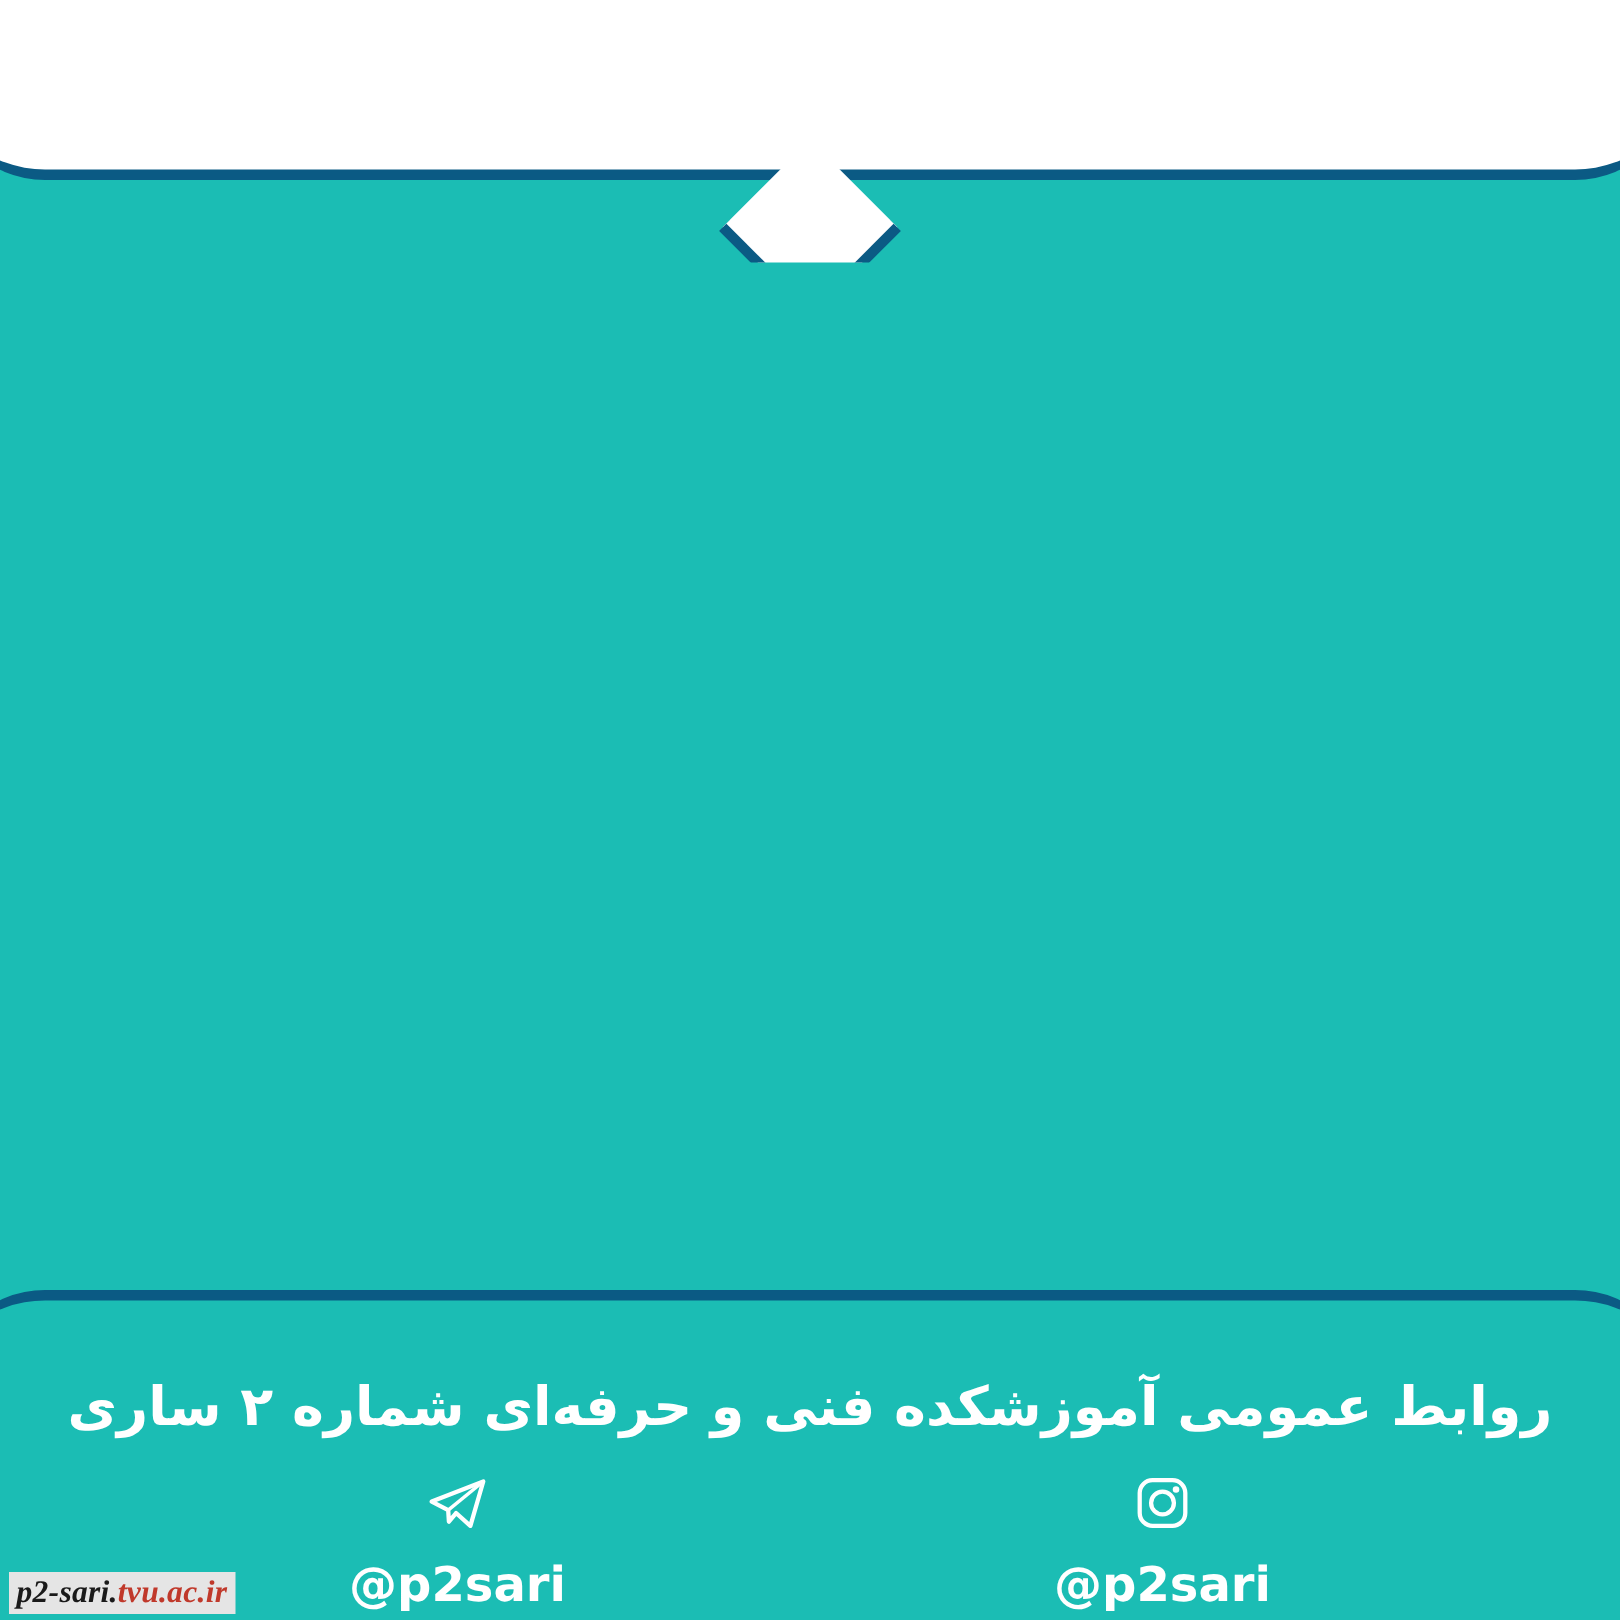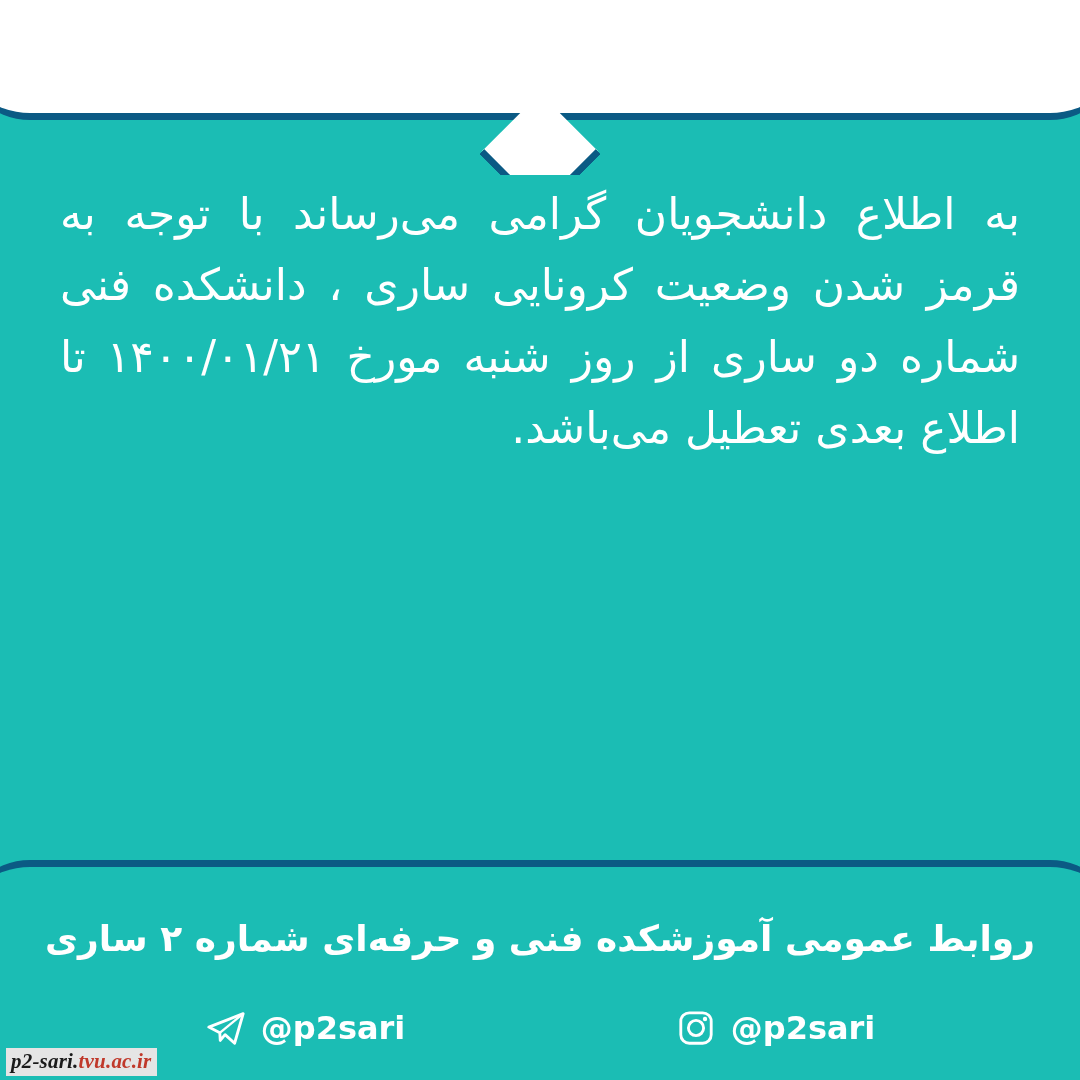--- a/index.html
+++ b/index.html
@@ -137,20 +137,21 @@
     direction: ltr;
   }
   .contact {
     display: flex;
     align-items: center;
     gap: 14px;
     color: #ffffff;
     font-size: 32px;
     font-weight: bold;
     direction: ltr;
+    flex-direction: column;
   }
   .contact .label {
     white-space: nowrap;
   }
   .icon-box {
     display: flex;
     align-items: center;
     justify-content: center;
     width: 42px;
     height: 42px;
@@ -202,21 +203,20 @@
                    c5 -3 9 -9 9 -17
                    c0 -4 -1 -8 -4 -12
                    c5 -2 9 -7 9 -14
                    c0 -8 -5 -15 -14 -23 z"></path>
         </g>
       </svg>
     </div>
   </div>
 
   <div class="main-text">
-    <p class="para p1">به اطلاع دانشجویان گرامی می‌رساند با توجه به قرمز شدن وضعیت کرونایی ساری ، دانشکده فنی شماره دو ساری از روز شنبه مورخ ۱۴۰۰/۰۱/۲۱ تا اطلاع بعدی تعطیل می‌باشد.</p>
   </div>
 
   <div class="footer">
     <div class="footer-band"></div>
 
     <div class="footer-title">روابط عمومی آموزشکده فنی و حرفه‌ای شماره ۲ ساری</div>
 
     <div class="contact-row">
 
       <div class="contact">

